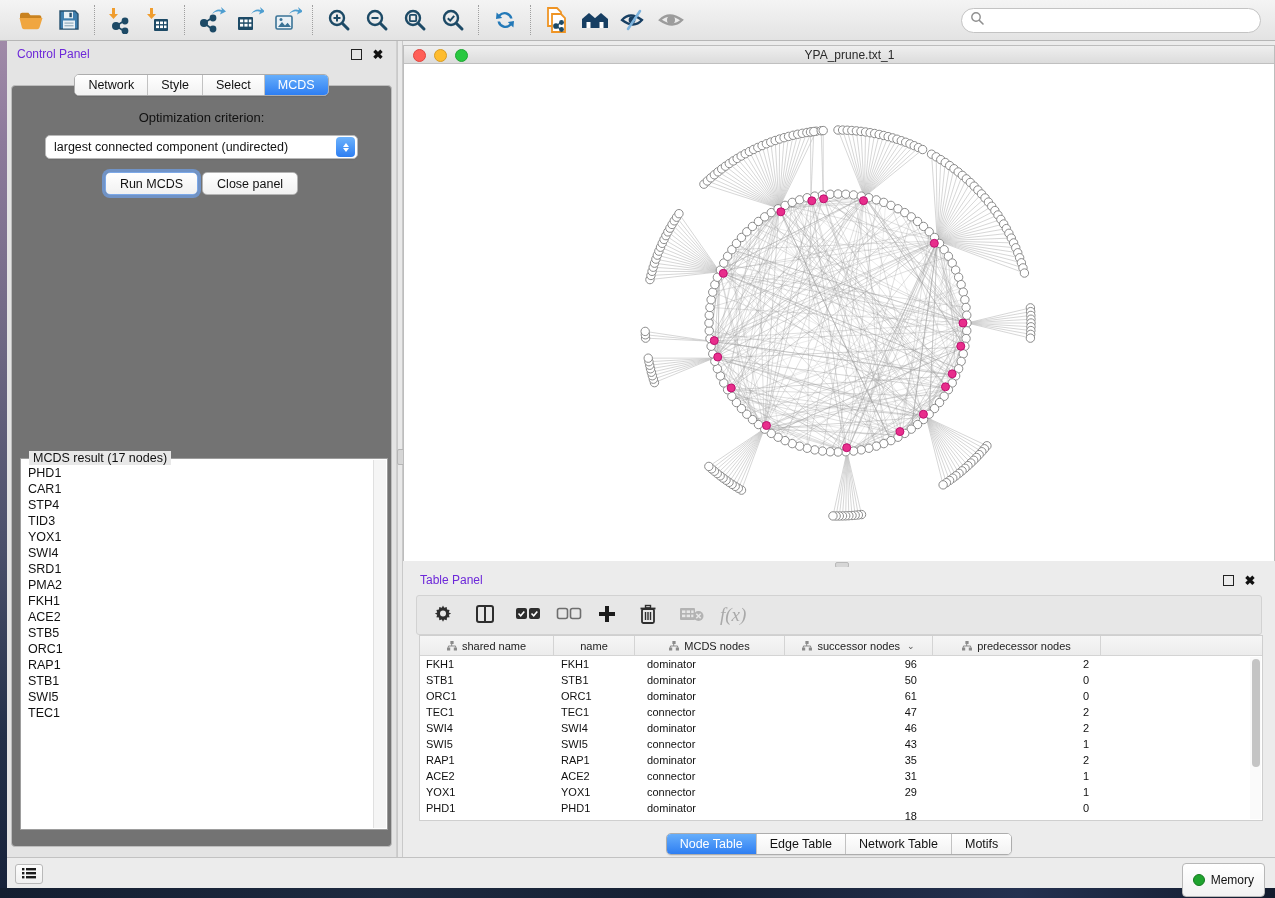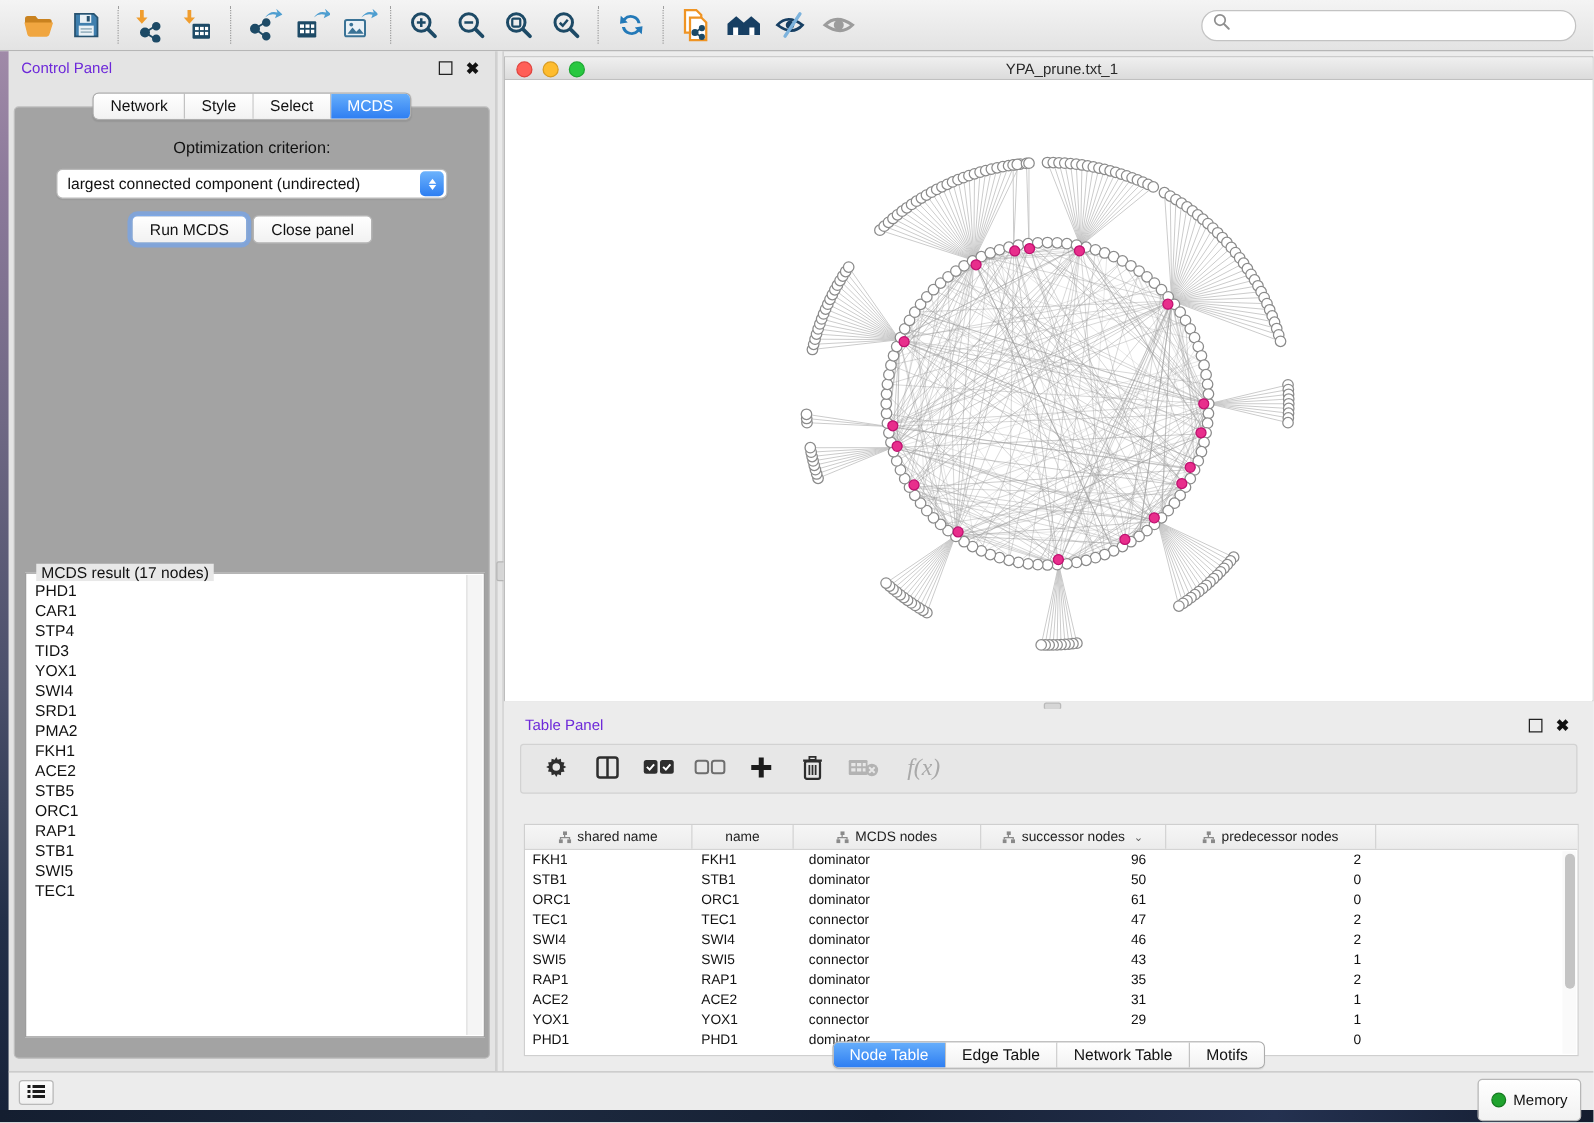--- a/index.html
+++ b/index.html
@@ -22,21 +22,21 @@
   .panel-title{font-size:12px;color:#6d28d9;}
   .panel-head .spacer{flex:1;}
   .win-ctl{width:16px;height:16px;display:flex;align-items:center;justify-content:center;margin-left:6px;color:#222;font-size:11px;}
   .float-glyph{width:9px;height:9px;border:1.5px solid #222;display:inline-block;}
   .close-glyph{font-weight:bold;font-size:13px;line-height:9px;color:#111;}
   .cp-tabs{position:absolute;left:0;top:33px;width:100%;display:flex;justify-content:center;z-index:3;}
   .seg{display:flex;border:1px solid #adadad;border-radius:5px;overflow:hidden;background:#fff;box-shadow:0 1px 1px rgba(0,0,0,.08);}
   .seg .seg-item{padding:3px 13px;font-size:12.5px;color:#111;background:linear-gradient(#ffffff,#f2f2f2);border-right:1px solid #c2c2c2;}
   .seg .seg-item:last-child{border-right:none;}
   .seg .seg-item.active{background:linear-gradient(#66aefb,#2e7ef2);color:#fff;}
-  .cp-body{position:absolute;left:4px;top:44px;width:381px;height:762px;background:#a3a3a3;border:1px solid #bdbdbd;border-radius:4px;box-sizing:border-box;}
+  .cp-body{position:absolute;left:4px;top:44px;width:381px;height:762px;background:#737373;border:1px solid #bdbdbd;border-radius:4px;box-sizing:border-box;}
   .opt-label{margin-top:24px;text-align:center;font-size:13px;color:#111;}
   .dropdown{margin:10px auto 0;width:313px;height:24px;background:#fff;border:1px solid #b9b9b9;border-radius:5px;display:flex;align-items:center;box-sizing:border-box;position:relative;box-shadow:0 1px 1px rgba(0,0,0,.06);}
   .dropdown .dd-text{flex:1;font-size:12.5px;padding-left:8px;color:#111;white-space:nowrap;overflow:hidden;}
   .dd-stepper{width:19px;height:20px;margin-right:2px;border-radius:4px;background:linear-gradient(#6db3fc,#2d7ef2);display:flex;flex-direction:column;align-items:center;justify-content:center;gap:1px;}
   .dd-stepper .up{width:0;height:0;border-left:3.5px solid transparent;border-right:3.5px solid transparent;border-bottom:4.5px solid #fff;}
   .dd-stepper .down{width:0;height:0;border-left:3.5px solid transparent;border-right:3.5px solid transparent;border-top:4.5px solid #fff;}
   .btn-row{display:flex;justify-content:center;gap:4px;margin-top:13px;}
   .mac-btn{font-family:"Liberation Sans",sans-serif;font-size:12.5px;color:#111;background:linear-gradient(#ffffff,#f1f1f1);border:1px solid #b4b4b4;border-radius:5px;padding:3px 14px;height:23px;box-sizing:border-box;}
   .mac-btn.default-focus{box-shadow:0 0 0 3px rgba(110,165,245,.65);border-color:#7da9e8;}
   .groupbox{position:absolute;left:8px;top:372px;width:366px;height:370px;border:1px solid #9d9d9d;background:#fff;}
@@ -56,23 +56,23 @@
   .light{width:11px;height:11px;border-radius:50%;}
   .light.red{background:#ff5f57;border:.5px solid #e0443e;}
   .light.yellow{background:#febc2e;border:.5px solid #d89c22;}
   .light.green{background:#28c840;border:.5px solid #1ea733;}
   .net-title{flex:1;text-align:center;font-size:12px;color:#2a2a2a;padding-left:21px;}
   .net-canvas{position:relative;width:100%;height:497px;background:#fff;}
   .net-canvas svg{position:absolute;left:0;top:0;}
   
   .table-panel{position:absolute;left:403px;top:567px;width:872px;height:290px;background:#ececec;}
   .tp-toolbar{position:absolute;left:13px;top:28px;width:846px;height:40px;background:#e7e7e7;border:1px solid #d2d2d2;border-radius:3px;box-sizing:border-box;display:flex;align-items:center;gap:17px;padding-left:16px;}
-  .tp-btn{width:24px;height:24px;display:flex;align-items:center;justify-content:center;background:none;border:none;padding:0;}
+  .tp-btn{width:24px;height:24px;display:flex;align-items:center;background:none;border:none;padding:0;}
   .fx{font-family:"Liberation Serif",serif;font-style:italic;font-size:19px;color:#a9a9a9;}
-  .tbl{position:absolute;left:16px;top:92px;width:844px;height:186px;background:#fff;border:1px solid #cfcfcf;box-sizing:border-box;overflow:hidden;}
+  .tbl{position:absolute;left:16px;top:68px;width:844px;height:186px;background:#fff;border:1px solid #cfcfcf;box-sizing:border-box;overflow:hidden;}
   .tbl-header{display:flex;height:20px;background:linear-gradient(#f6f6f6,#ececec);border-bottom:1px solid #d4d4d4;box-sizing:border-box;}
   .th{display:flex;align-items:center;justify-content:center;gap:5px;font-size:11px;color:#222;border-right:1px solid #d4d4d4;box-sizing:border-box;height:100%;}
   .th .tree-ico{flex:0 0 auto;}
   .sort-chev{font-size:9px;color:#555;margin-left:2px;}
   .tbl-row{display:flex;height:16px;align-items:center;}
   .td{font-size:11px;color:#111;box-sizing:border-box;white-space:nowrap;overflow:hidden;}
   .td.l{text-align:left;}
   .td.r{text-align:right;}
   .tbl-scroll{position:absolute;right:1px;top:21px;width:11px;bottom:1px;background:#fafafa;}
   .tbl-thumb{position:absolute;left:1.5px;top:2px;width:8px;height:108px;background:#c4c4c4;border-radius:4px;}

